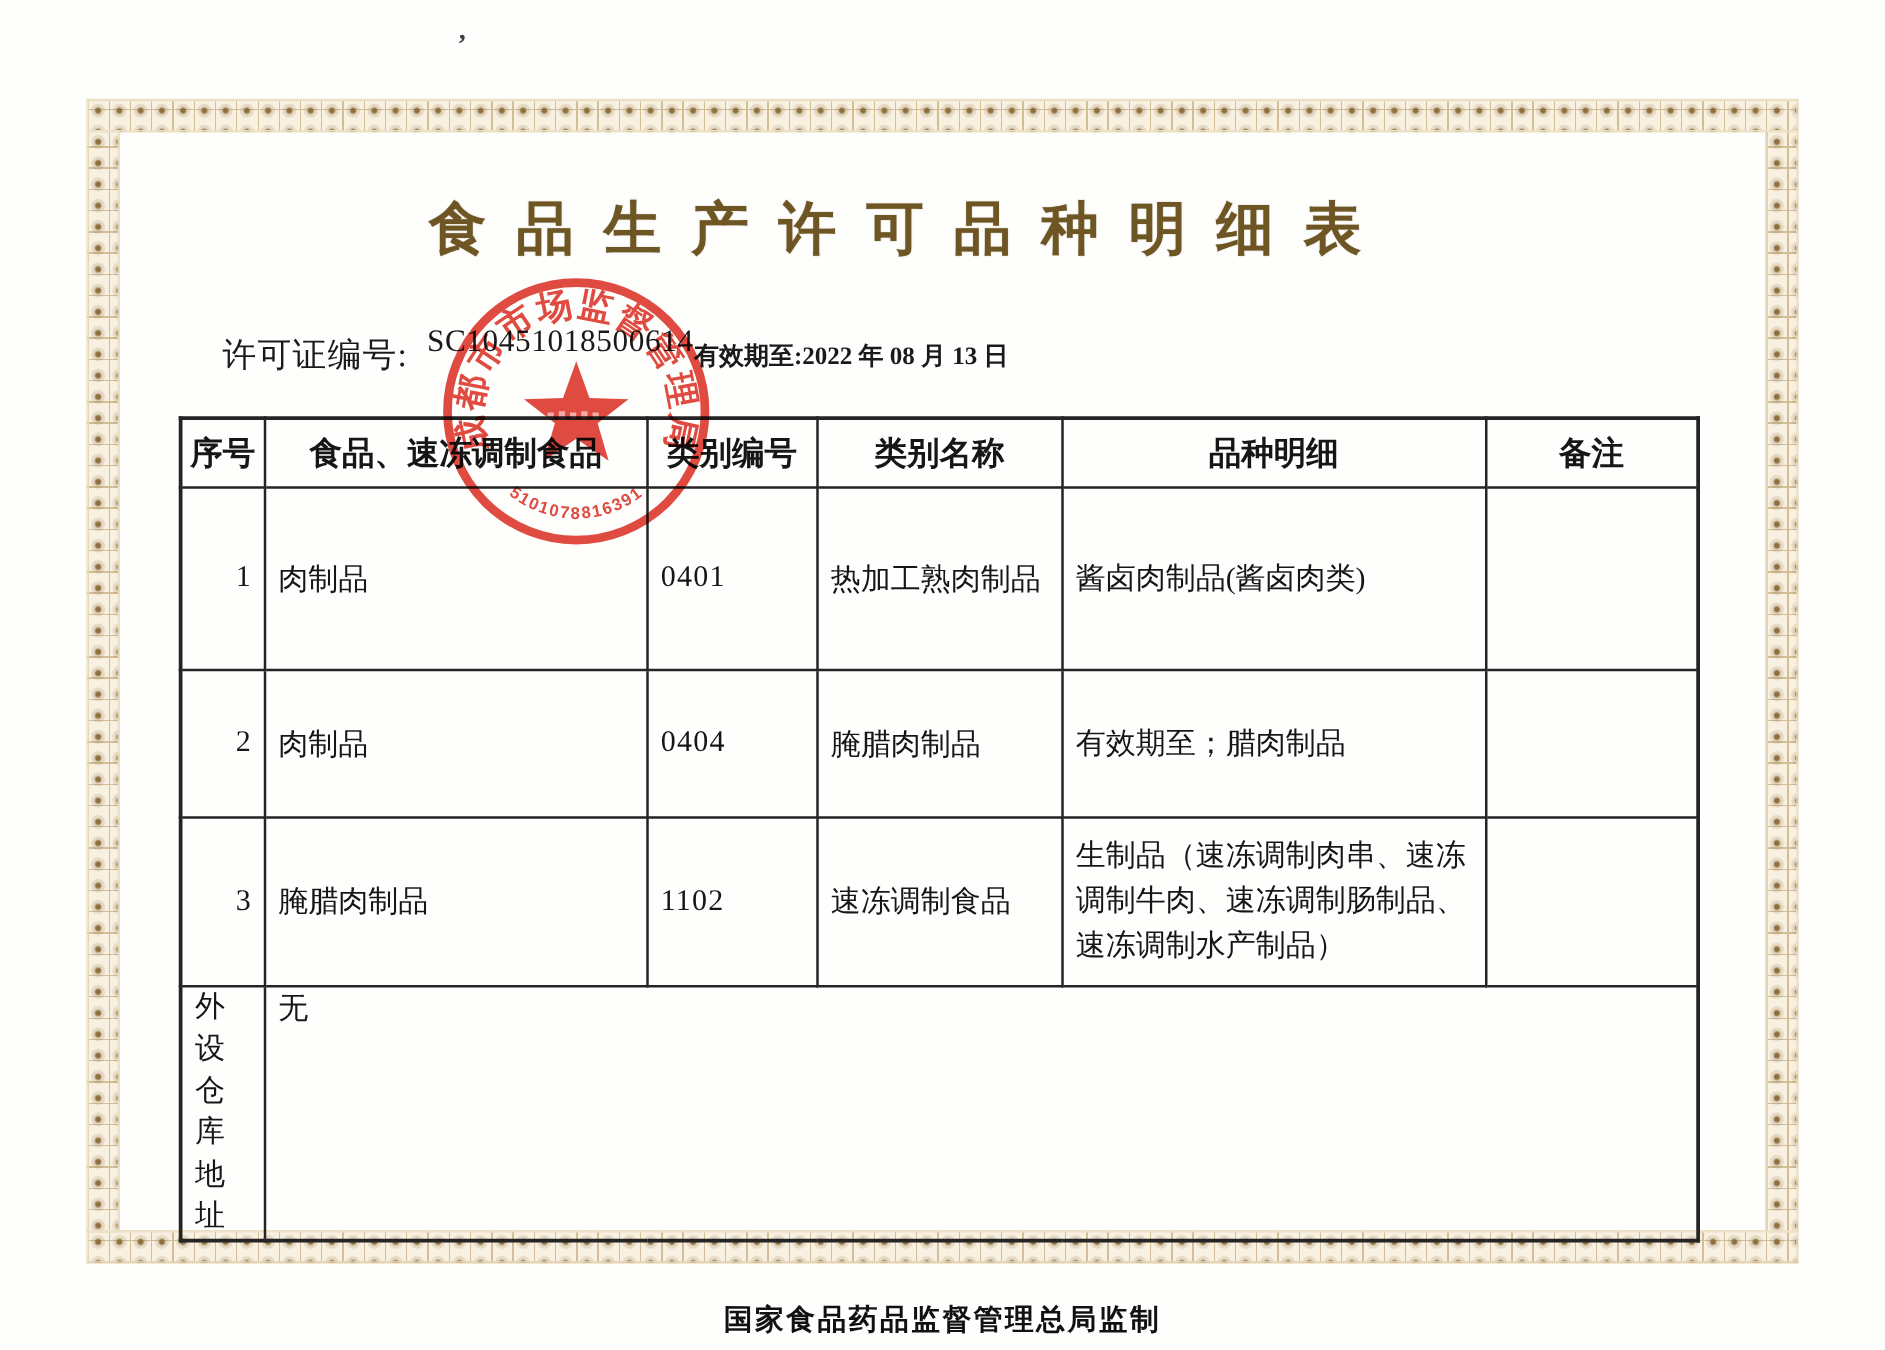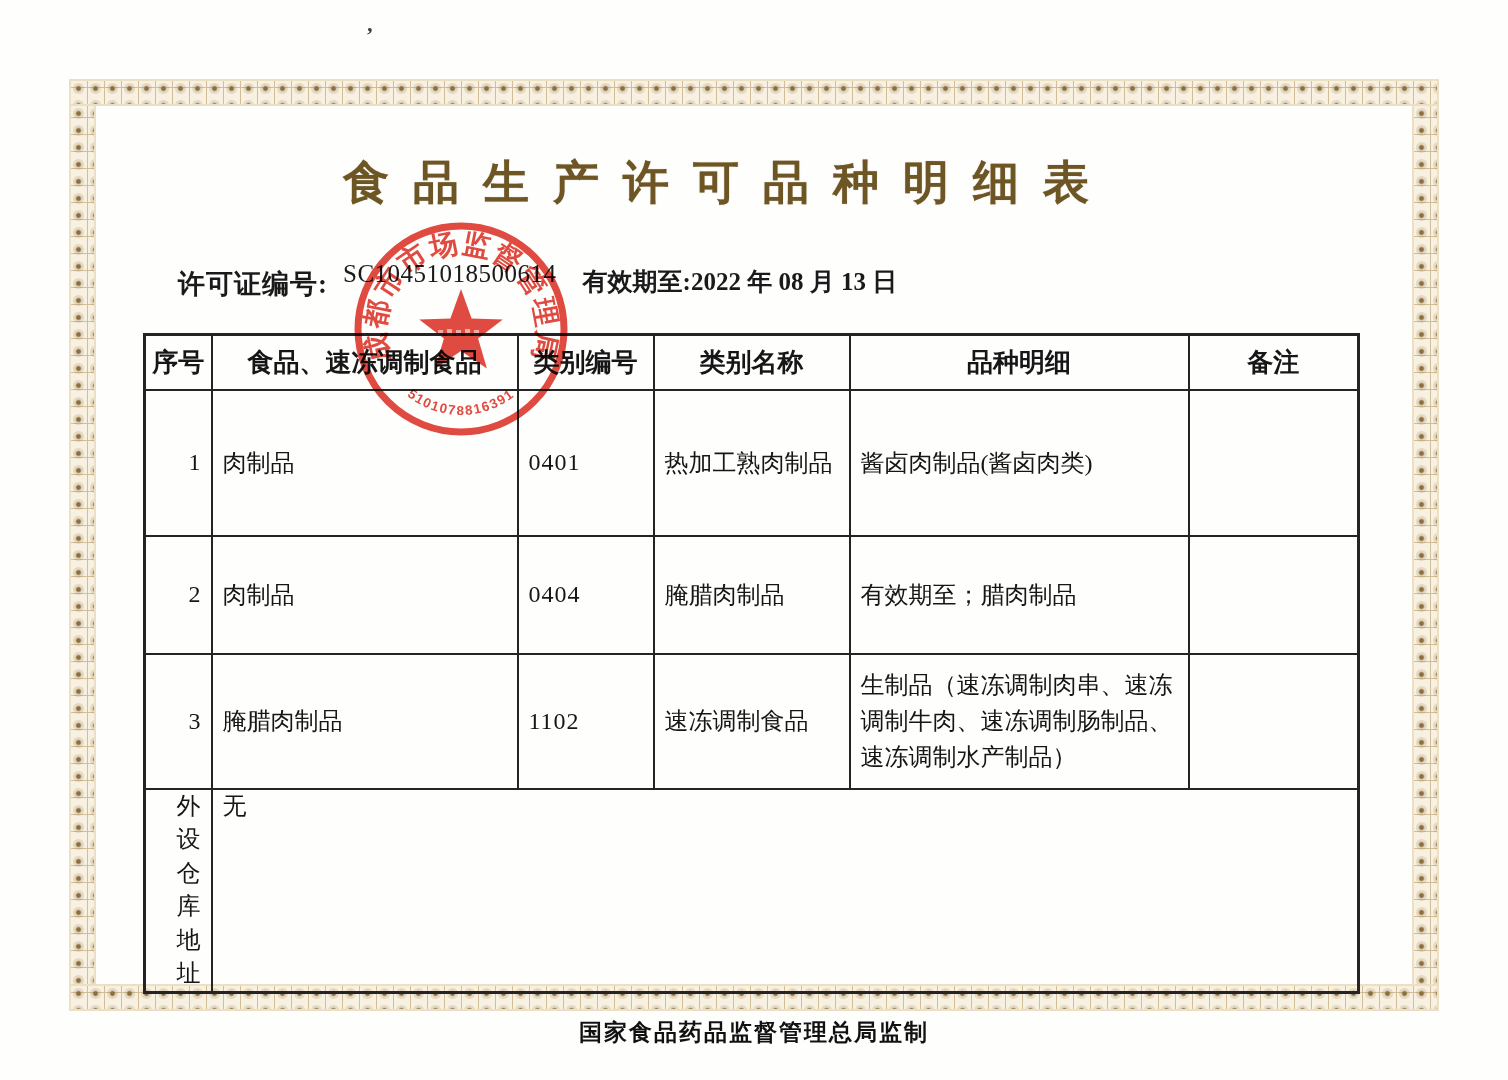--- a/index.html
+++ b/index.html
@@ -27,45 +27,45 @@
   .doc-title{
     position:absolute;left:70px;top:152px;width:1292px;z-index:2;
     text-align:center;font-size:46px;font-weight:bold;color:#6d5624;
     letter-spacing:24px;text-indent:24px;
     text-shadow:0 0 1px rgba(109,86,36,.55);
   }
   .license-line{
     position:absolute;left:178px;top:266px;z-index:2;display:flex;align-items:flex-end;
     white-space:nowrap;
   }
-  .lic-label{font-size:27px;font-weight:bold;letter-spacing:1px;}
+  .lic-label{font-size:27px;font-weight:normal;letter-spacing:1px;}
   .lic-number{font-size:25px;transform:translateY(-14px);margin-left:15px;letter-spacing:.5px;}
   .lic-issue{font-size:25px;font-weight:bold;margin-left:92px;transform:translateY(-4px);}
-  .lic-expiry{font-size:25px;font-weight:bold;margin-left:26px;transform:translateY(-4px);}
+  .lic-expiry{font-size:20px;font-weight:bold;transform:translateY(-4px);}
   .artifact{position:absolute;left:366px;top:22px;font-size:22px;color:#3b3b3b;z-index:2;font-weight:bold;}
   .doc-footer{
-    position:absolute;left:70px;top:1017px;width:1368px;z-index:2;text-align:center;
+    position:absolute;left:70px;top:1040px;width:1368px;z-index:2;text-align:center;
     font-size:23px;font-weight:bold;letter-spacing:2px;color:#111;
   }
   
   .grid-wrap{position:absolute;left:143px;top:333px;z-index:2;}
   table.grid{border-collapse:collapse;table-layout:fixed;width:1214px;background:transparent;}
   table.grid th,table.grid td{
     border:2px solid #242424;font-weight:normal;font-size:24px;color:#161616;
     padding:0 10px;vertical-align:middle;overflow:hidden;
   }
   table.grid{border:3px solid #242424;padding-left:19px;}
   table.grid th{font-size:26px;font-weight:bold;text-align:center;padding:0 2px;}
   td.c-no{text-align:right;padding-right:7px;font-size:24px;}
   td.c-code{padding-left:13px;letter-spacing:1px;}
   td.c-detail{padding:10px 8px 10px 12px;line-height:1.5;font-size:23px;}
   td.c-remark{}
   tr.wh-row td{vertical-align:top;}
   td.wh-label{
-    font-size:27px;font-weight:bold;text-align:right;line-height:1.4;
+    font-size:27px;font-weight:bold;text-align:left;line-height:1.4;
     padding:8px 4px;word-break:break-all;
   }
   td.wh-value{font-size:25px;padding:10px 0 0 16px;}
   
   .seal{position:absolute;left:338px;top:206px;z-index:5;opacity:.88;mix-blend-mode:multiply;}
 </style>
 </head>
 <body>
 
 <div class="page">

